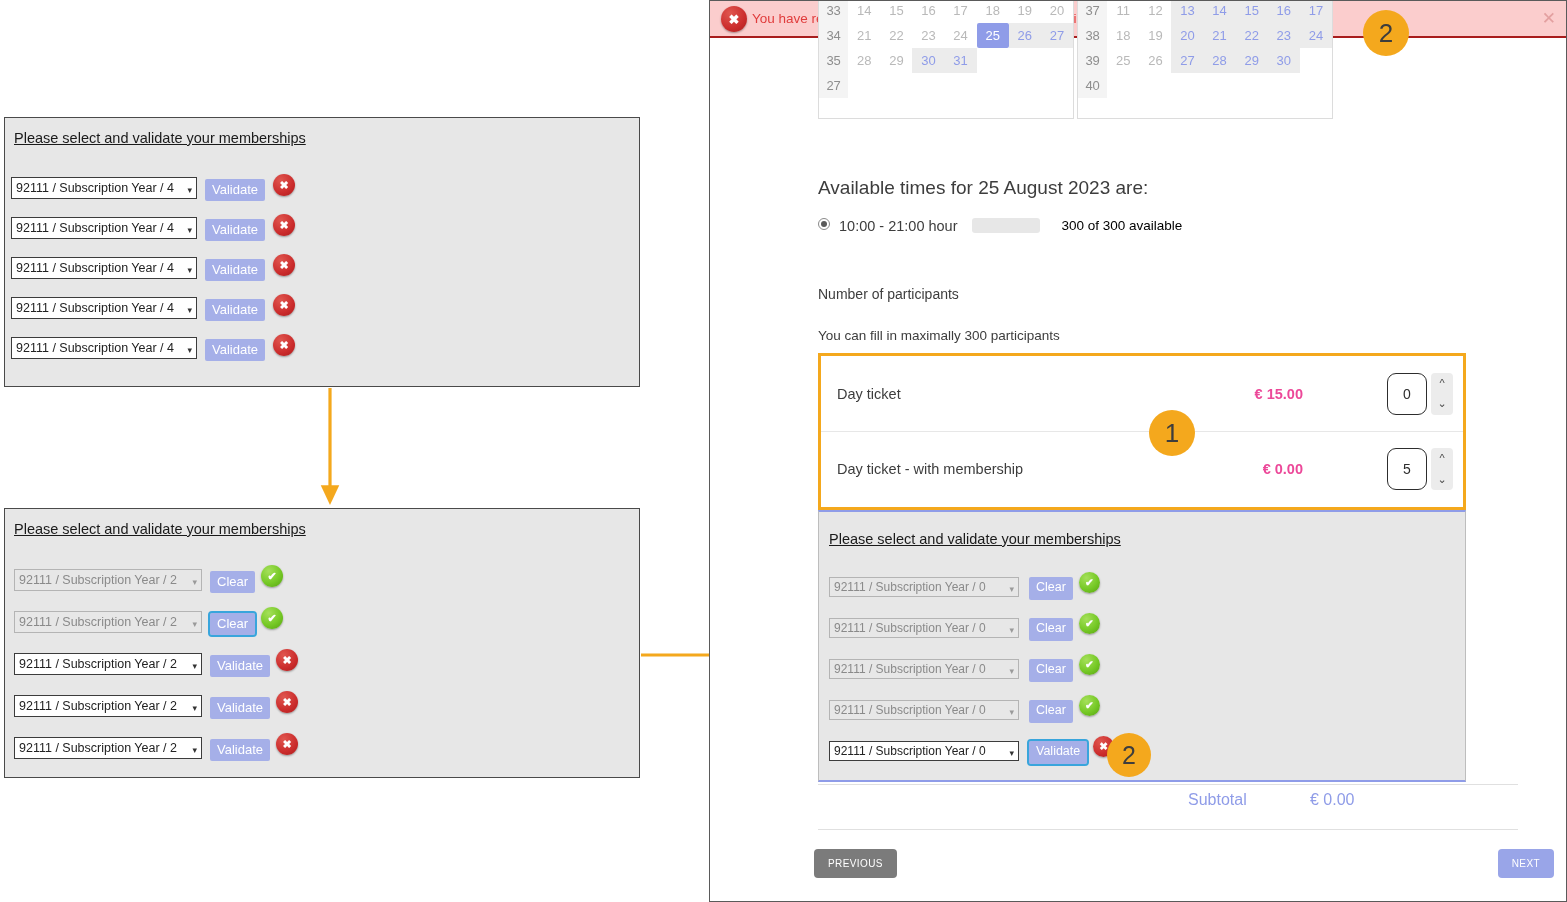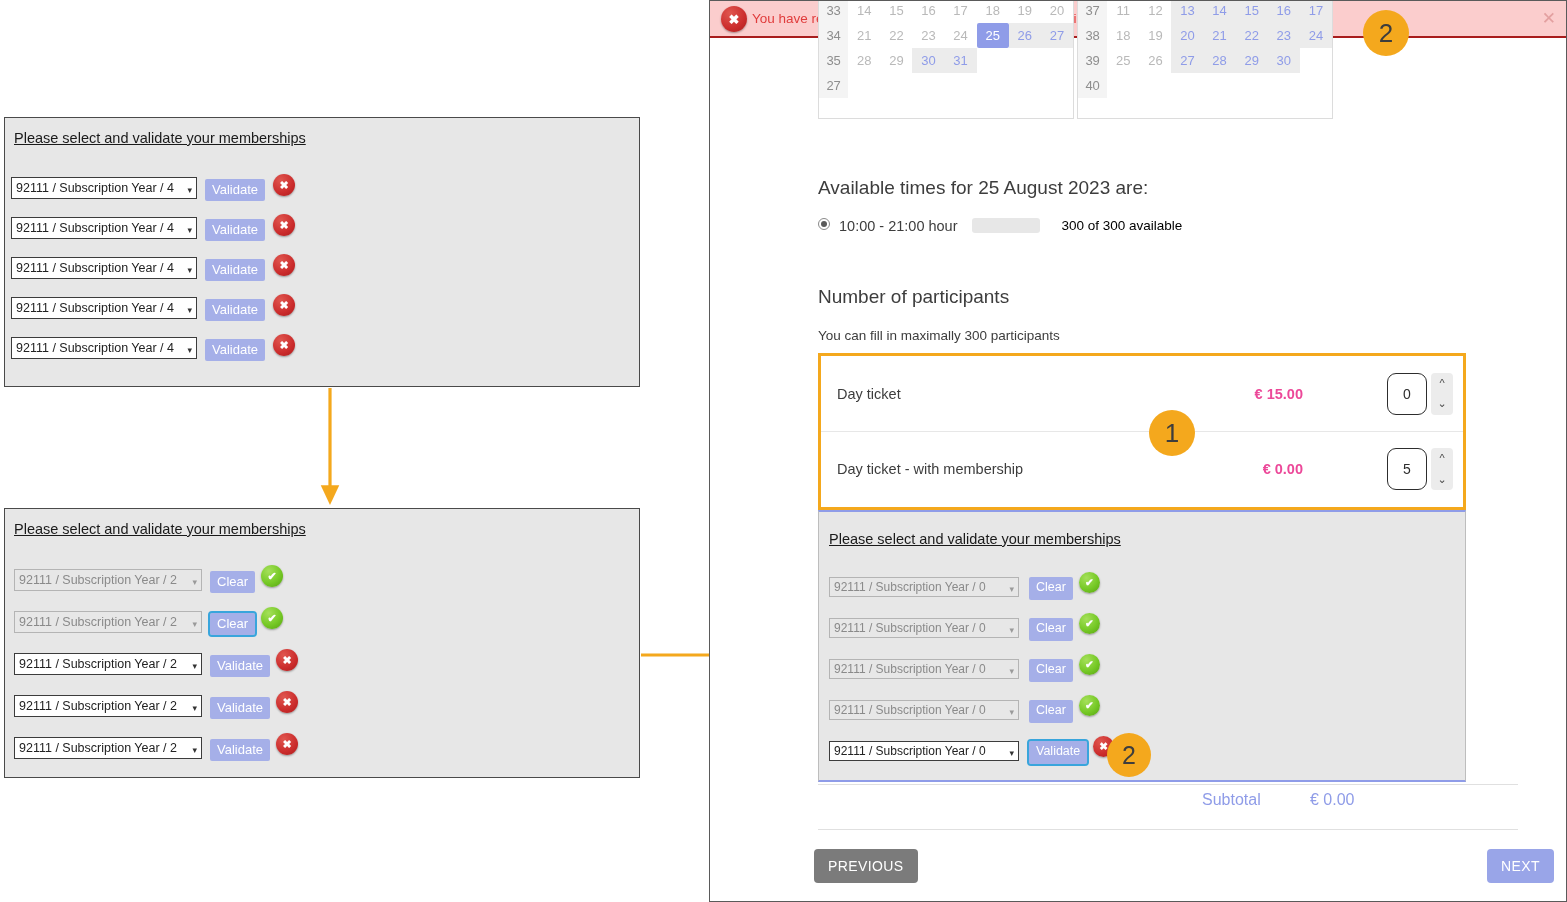--- a/index.html
+++ b/index.html
@@ -136,21 +136,21 @@
   }
   .cal td.wk {
     background: #f4f4f4; color: #8e8e8e; width: 30px;
   }
   .cal td.sel  { background: #8f9ce8; color: #ffffff; border-radius:2px;}
   .cal td.av   { background: #ececec; color: #8f9ce8; }
 
   .h-avail {
     position: absolute; font-size: 19px; color: #3d3d3d;
   }
-  .h-part { position:absolute; font-size: 19px; color: #3d3d3d; }
+  .h-part { position:absolute; font-size: 14px; color: #3d3d3d; }
   .p-max  { position:absolute; font-size: 13.5px; color: #3d3d3d; }
 
   .radio-line { position: absolute; display:flex; }
   .radio-dot {
     width: 12px; height: 12px; border-radius:50%;
     border: 1px solid #8a8a8a; background:#fff;
     display:flex; align-items:center; justify-content:center;
   }
   .radio-dot i { width:6px;height:6px;border-radius:50%;background:#5a5a5a;display:block; }
   .radio-label { font-size: 14.5px; color:#3d3d3d; margin-left: 9px; }
@@ -184,27 +184,27 @@
     display:flex; flex-direction:column; align-items:center; justify-content:space-around;
     color:#4a4a4a; font-size: 11px;
   }
 
   .subrow {
     position:absolute; left: 108px; top: 783px; width: 700px;
     border-top: 1px solid #e0e0e0;
     padding-top: 6px;
     color: #8f9ce8; font-size: 16px;
   }
-  .subrow .slab { position:absolute; left: 384px; top: 6px; text-align: center; }
+  .subrow .slab { position:absolute; left: 370px; top: 6px; text-align: center; }
   .subrow .sval { position:absolute; left: 492px; top: 6px; }
 
   .navbtn {
     position:absolute; border:none; color:#fff;
     font-family:"Liberation Sans", sans-serif;
-    font-size: 14px; letter-spacing:.4px;
+    font-size: 10px; letter-spacing:.4px;
     padding: 9px 14px; border-radius: 4px; cursor:pointer;
   }
   #prevbtn { background:#7b7b7b; left: 104px; top: 848px; }
   #nextbtn { background:#99a5e8; right: 12px; top: 848px; }
 </style>
 </head>
 <body>
 
 <div id="stage">
 

